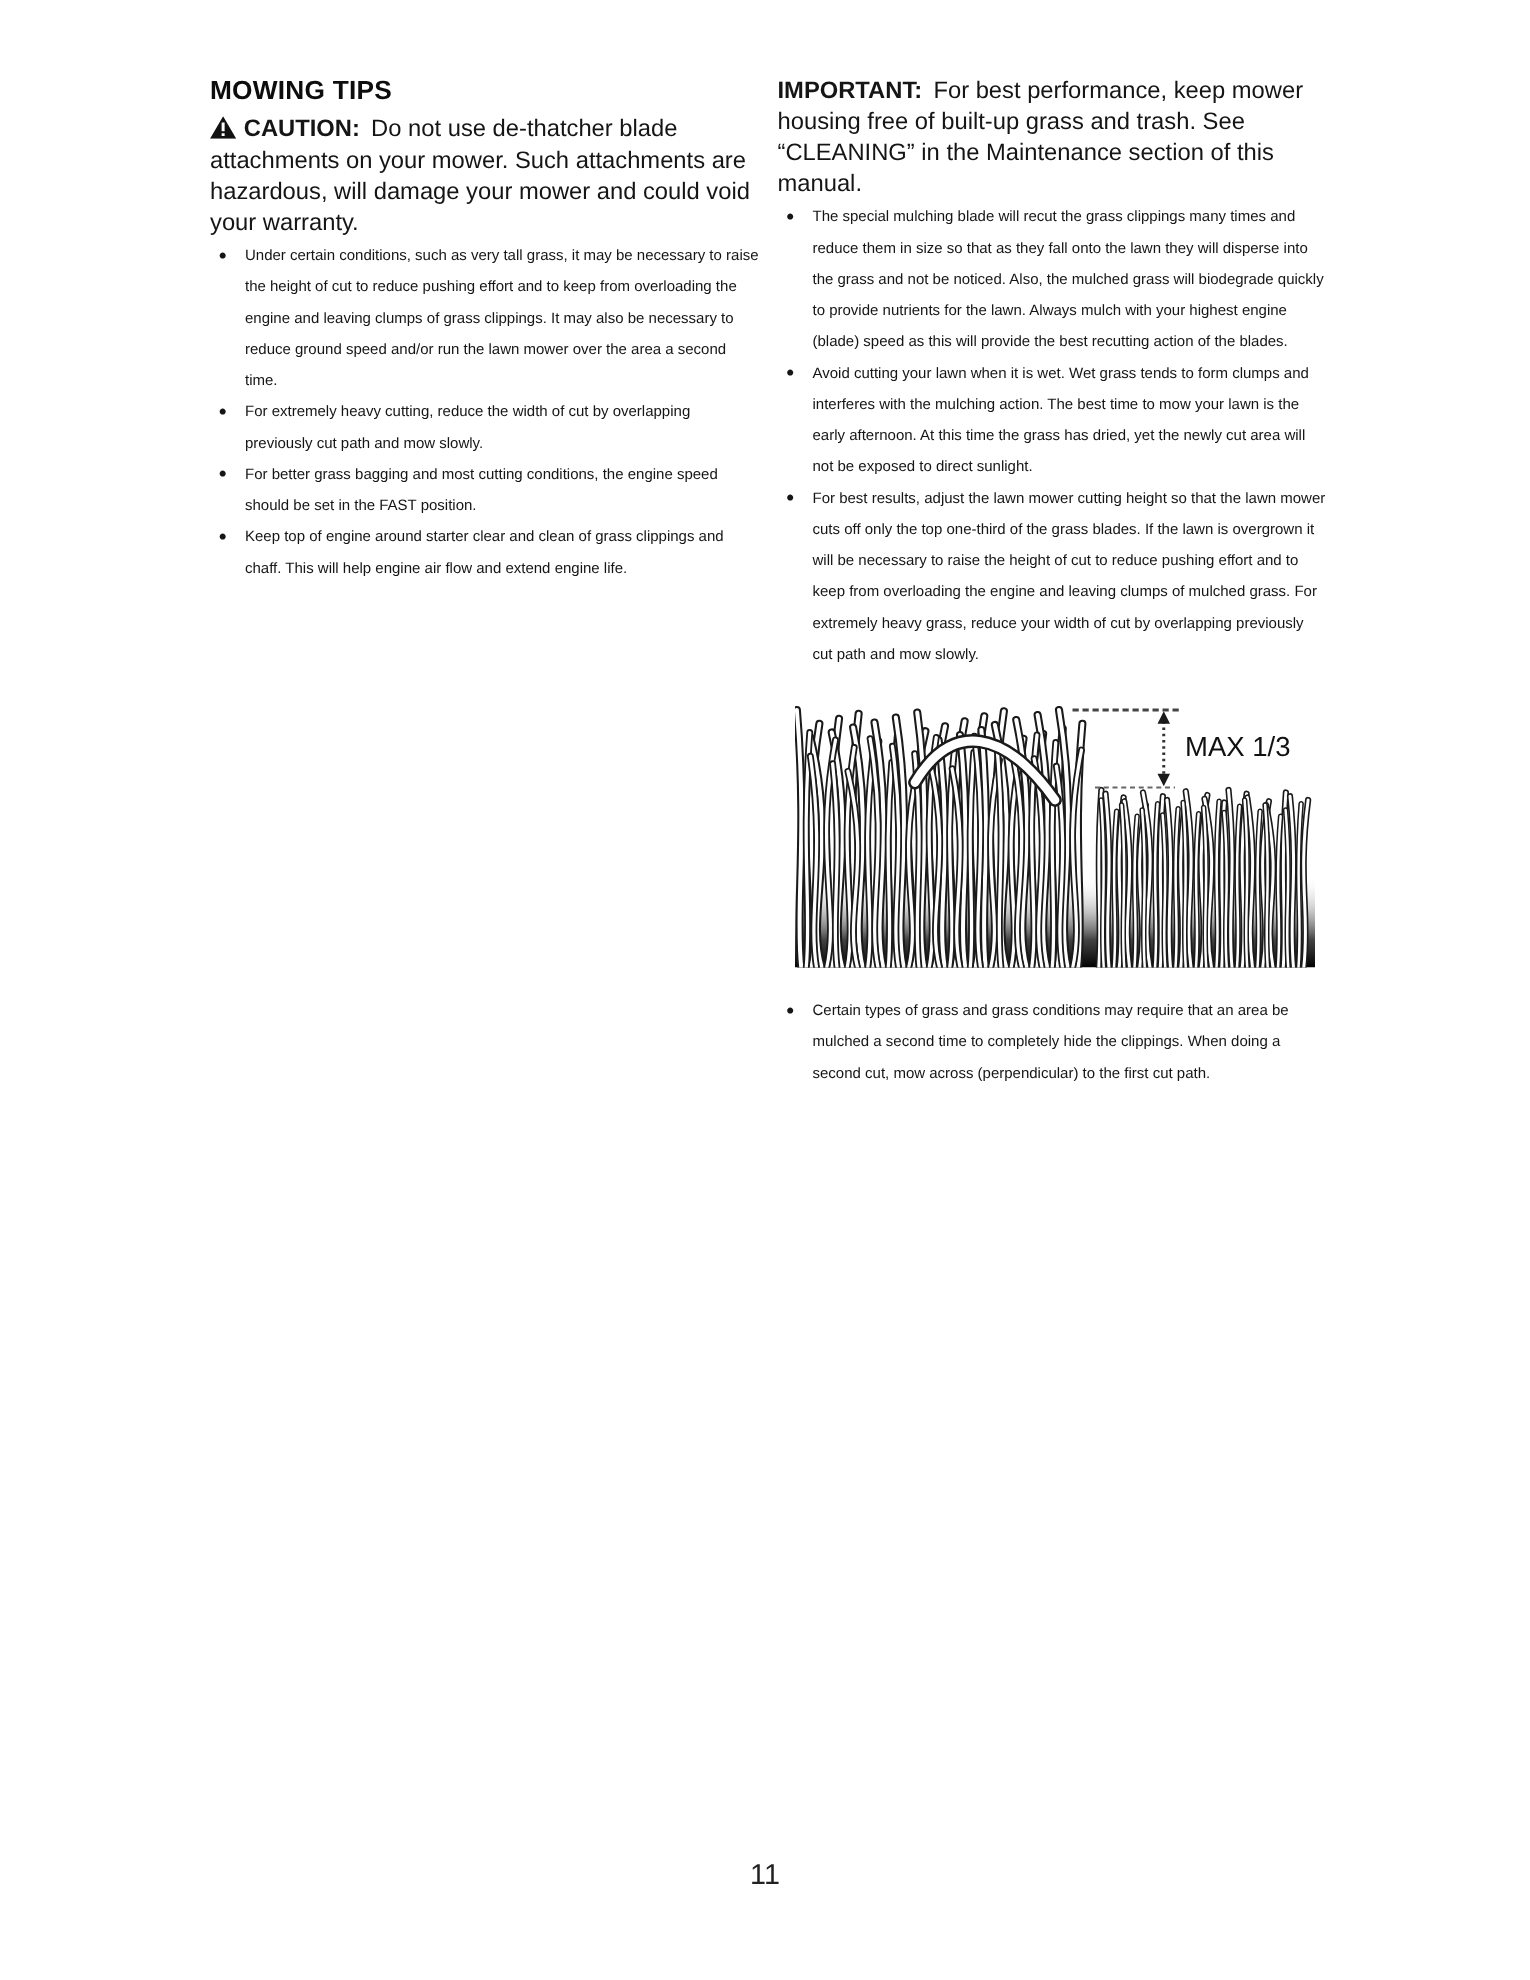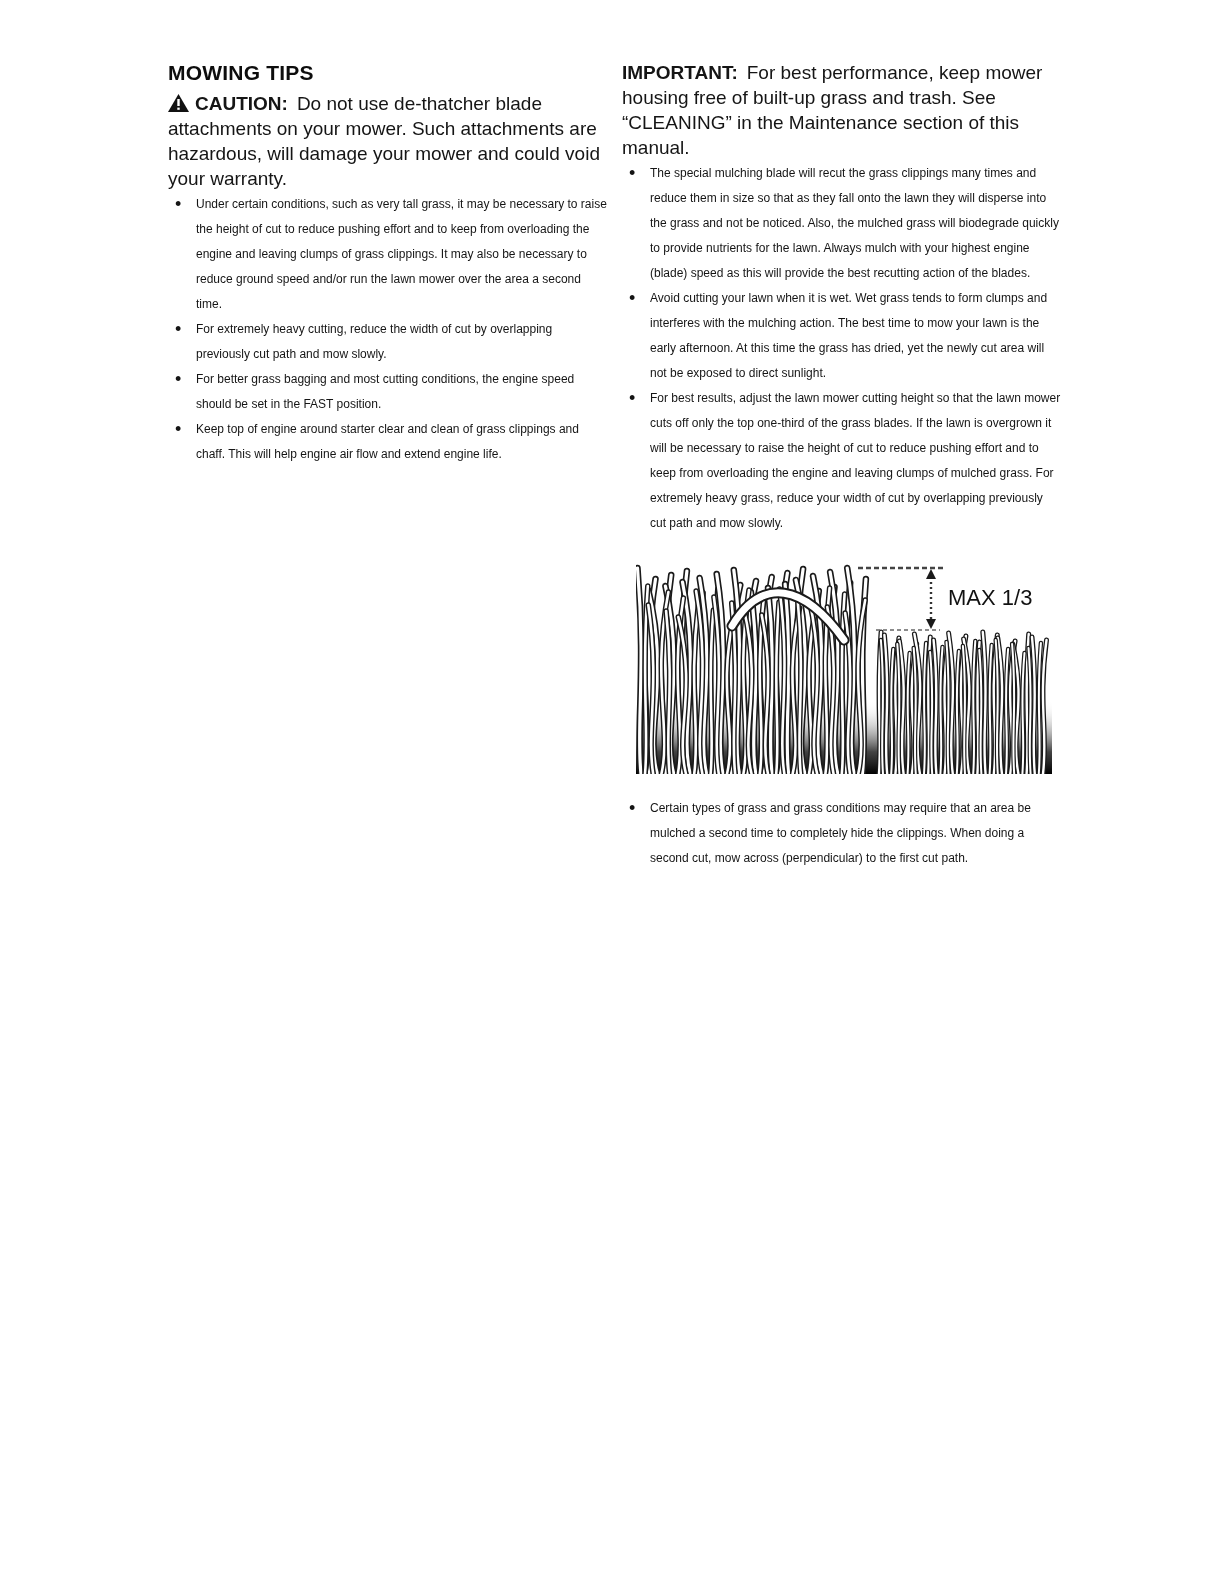--- a/index.html
+++ b/index.html
@@ -286,13 +286,14 @@
           <text x="312" y="43">MAX 1/3</text>
         </g>
       </svg>
     </div>
 
     <ul class="tips">
       <li>Certain types of grass and grass conditions may require that an area be mulched a second time to completely hide the clippings.  When doing a second cut, mow across (perpendicular) to the first cut path.</li>
     </ul>
   </div>
 
+  <div class="page-number">11</div>
 </div>
 
 </body></html>

